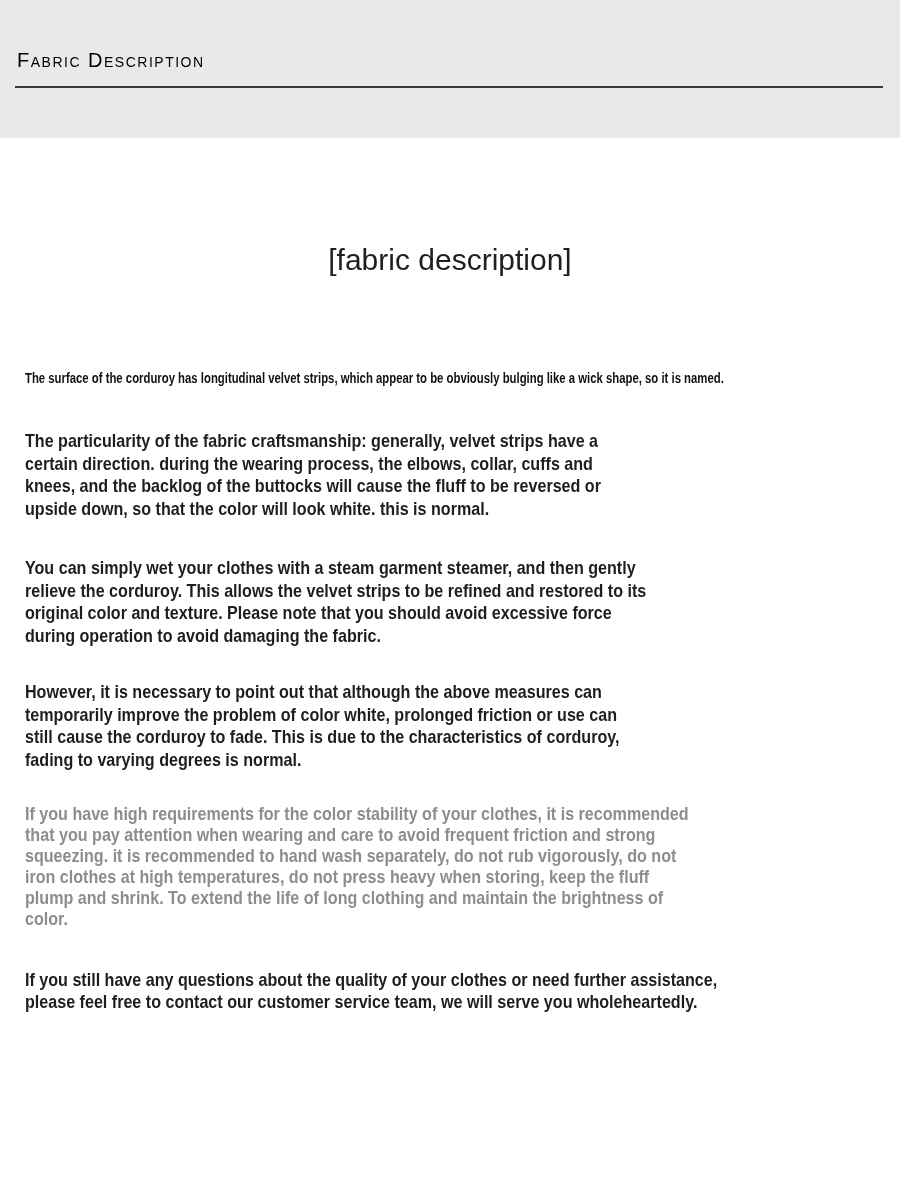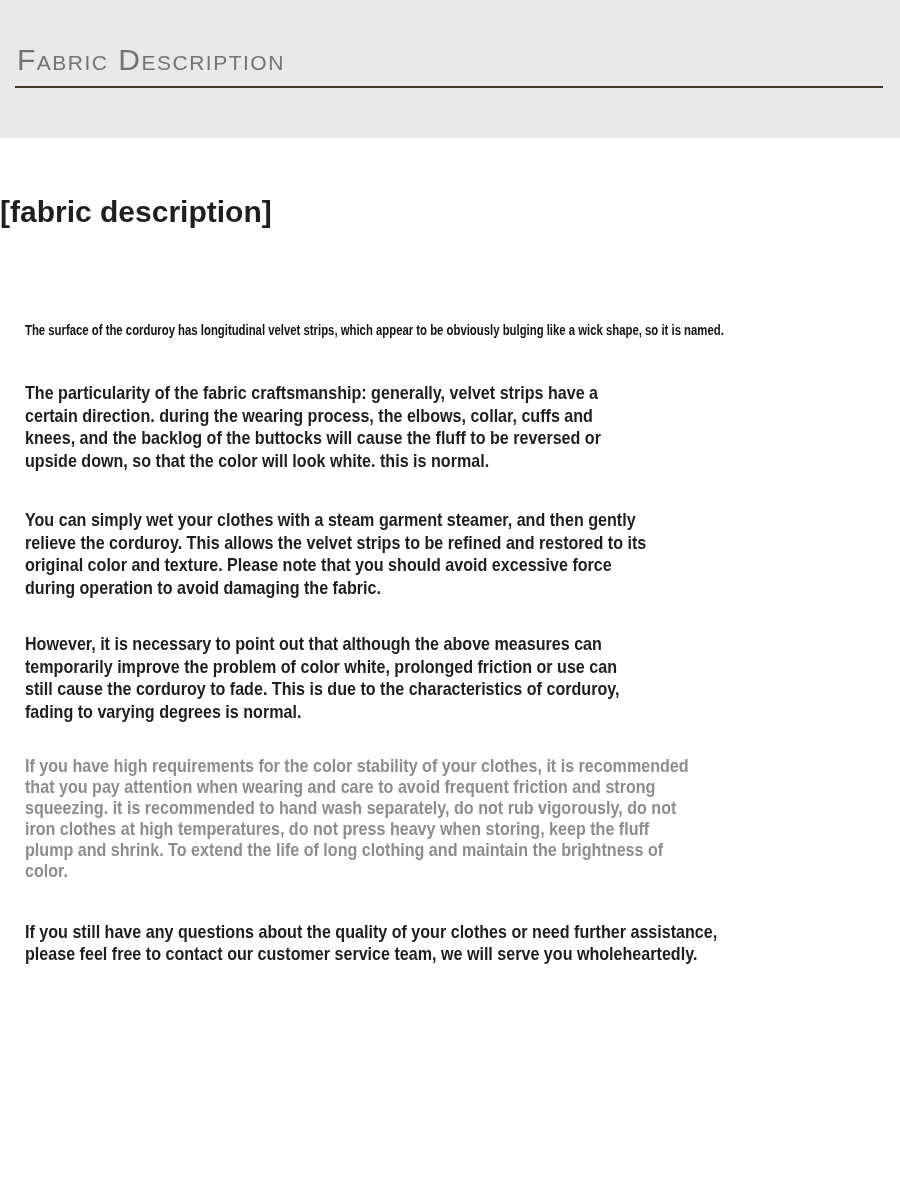--- a/index.html
+++ b/index.html
@@ -22,47 +22,47 @@
     position: relative;
     width: 900px;
     height: 138px;
     background: #e9e9e9;
   }
   .header-title {
     position: absolute;
     left: 17px;
     top: 44px;
     margin: 0;
-    font-size: 30px;
+    font-size: 20px;
     line-height: 32px;
     font-weight: 400;
     font-variant: small-caps;
     letter-spacing: 1.5px;
-    color: #737373;
+    color: #000000;
   }
   .header-rule {
     position: absolute;
     left: 15px;
     top: 86px;
     width: 868px;
     height: 2px;
     background: #42382b;
   }
   
   .content {
     position: relative;
     background: #ffffff;
   }
   .doc-title {
     margin: 0;
-    padding-top: 57px;
+    padding-top: 105px;
     font-size: 30px;
     line-height: 34px;
-    font-weight: bold;
-    text-align: left;
+    font-weight: normal;
+    text-align: center;
     color: #1f1f1f;
   }
   .para {
     margin: 0 0 0 25px;
     white-space: pre-line;
     font-weight: bold;
     color: #1e1e1e;
     transform: scaleX(0.87);
     transform-origin: 0 0;
     width: 1000px;

